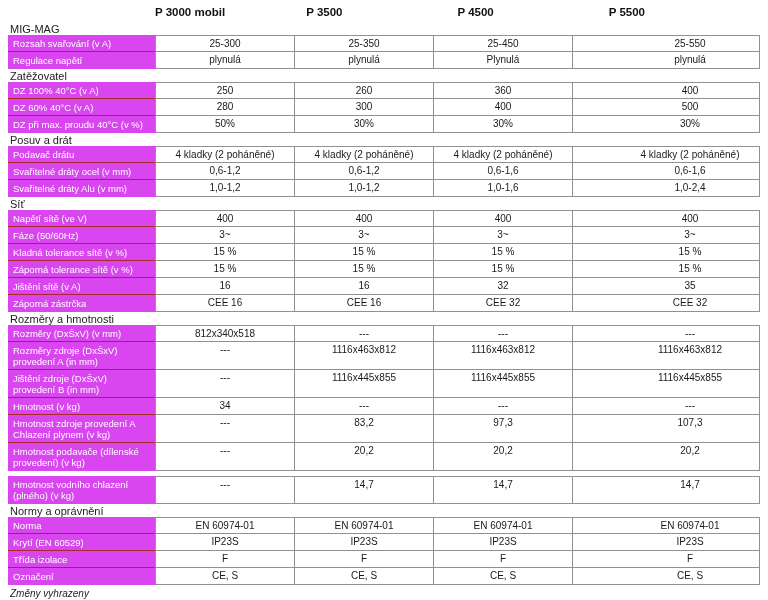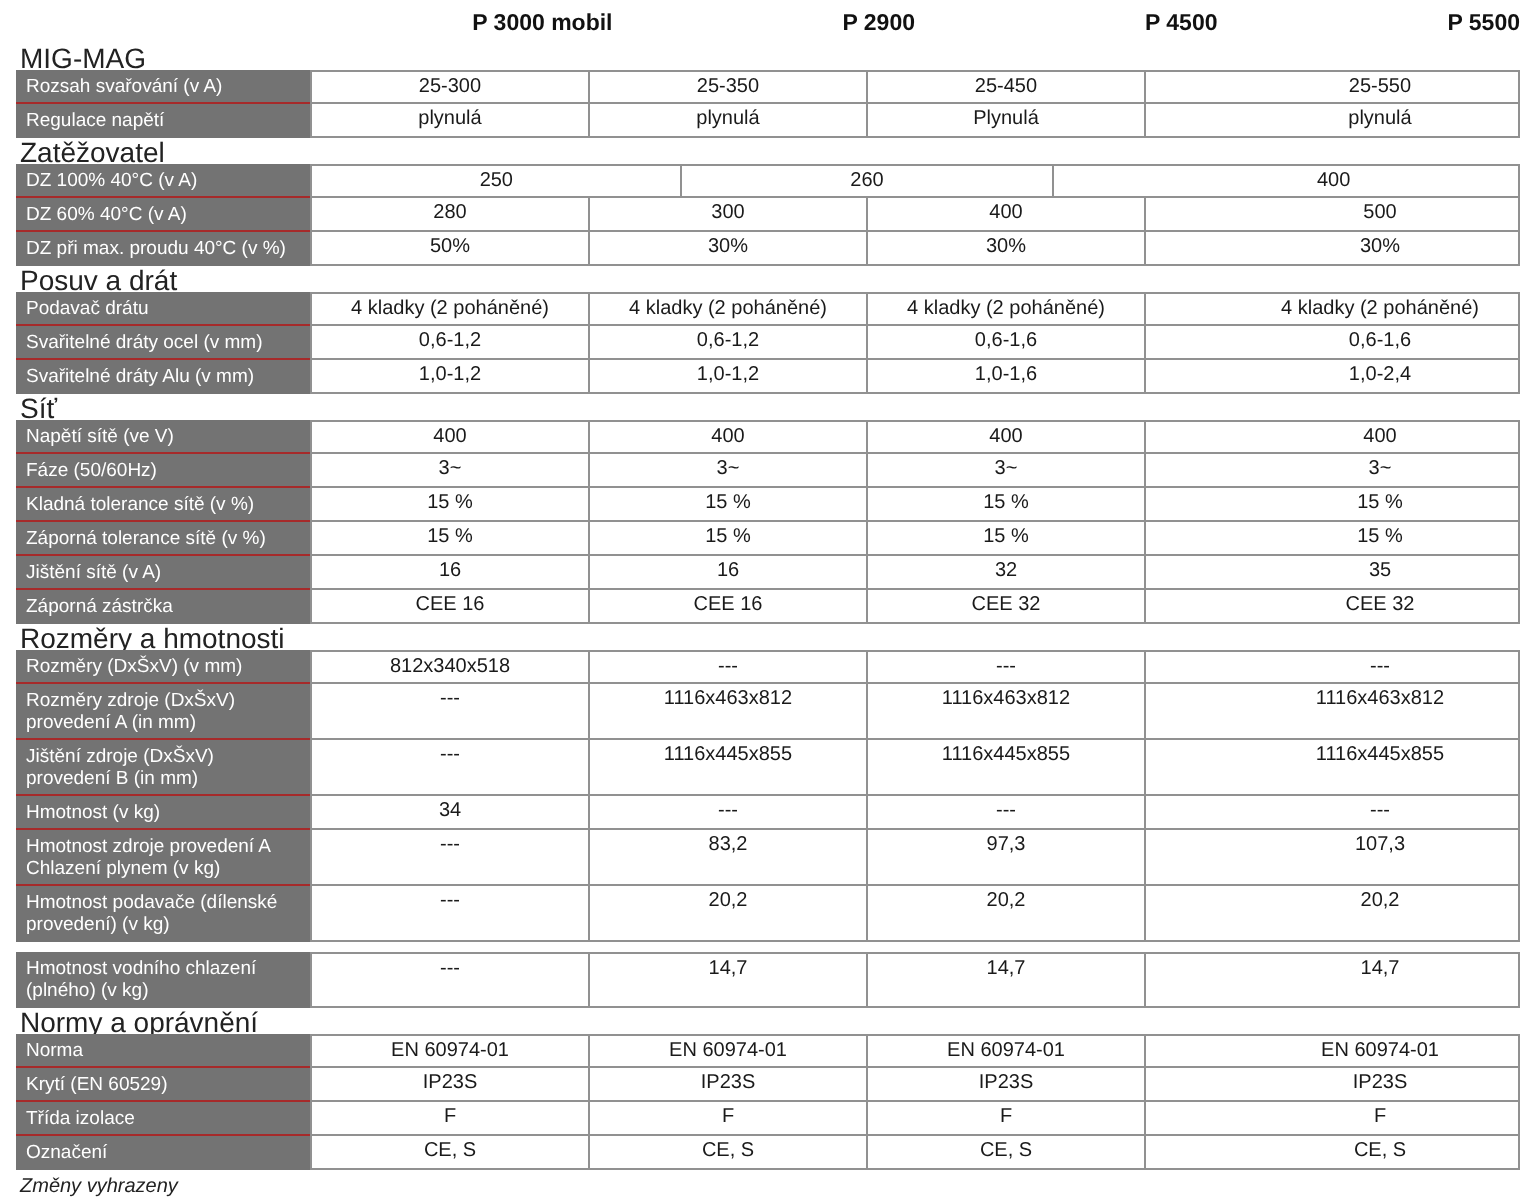--- a/index.html
+++ b/index.html
@@ -7,41 +7,41 @@
     width: 768px; height: 600px;
     font-family: "Liberation Sans", sans-serif;
     color: #1a1a1a;
     overflow: hidden;
   }
   .wrap { padding: 2px 8px 0 8px; }
 
   .header-row { display: flex; height: 20px; }
   .header-spacer { width: 147px; }
   .header-cell {
-    flex: 1; text-align: right;
+    flex: 1; text-align: left;
     font-weight: bold; font-size: 11.5px; color: #111;
     padding-top: 4px;
   }
 
   .section-title {
-    font-size: 14px; line-height: 10px; color: #222;
+    font-size: 11px; line-height: 10px; color: #222;
     height: 13px; box-sizing: border-box;
     padding: 2px 0 1px 2px;
   }
 
   .block { display: flex; flex-direction: column; }
   .block + .block { margin-top: 5px; }
 
   .row { display: flex; }
   .row.single { height: 17px; }
   .row.tall { height: 28px; }
 
   .row-label {
     width: 147px; box-sizing: border-box;
-    background: #737373; color: #ffffff;
+    background: #d946ef; color: #ffffff;
     font-size: 9.5px; line-height: 11px;
     padding: 1px 5px;
     display: flex; align-items: center;
     border-bottom: 1px solid #a62a2a;
     overflow: hidden;
   }
   .row:last-child .row-label { border-bottom: none; }
 
   .cell {
     flex: 1; box-sizing: border-box;
@@ -61,21 +61,21 @@
   }
 </style>
 </head>
 <body>
 
 <div class="wrap">
 
   <div class="header-row">
     <div class="header-spacer"></div>
     <div class="header-cell">P 3000 mobil</div>
-    <div class="header-cell">P 2900</div>
+    <div class="header-cell">P 3500</div>
     <div class="header-cell">P 4500</div>
     <div class="header-cell">P 5500</div>
   </div>
 
   <div id="table-root">
       <div class="section-title">MIG-MAG</div>
       <div class="block">
         <div class="row single">
           <div class="row-label">Rozsah svařování (v A)</div>
           <div class="cell">25-300</div>
@@ -90,20 +90,21 @@
           <div class="cell">Plynulá</div>
           <div class="cell">plynulá</div>
         </div>
       </div>
       <div class="section-title">Zatěžovatel</div>
       <div class="block">
         <div class="row single">
           <div class="row-label">DZ 100% 40°C (v A)</div>
           <div class="cell">250</div>
           <div class="cell">260</div>
+          <div class="cell">360</div>
           <div class="cell">400</div>
         </div>
         <div class="row single">
           <div class="row-label">DZ 60% 40°C (v A)</div>
           <div class="cell">280</div>
           <div class="cell">300</div>
           <div class="cell">400</div>
           <div class="cell">500</div>
         </div>
         <div class="row single">

